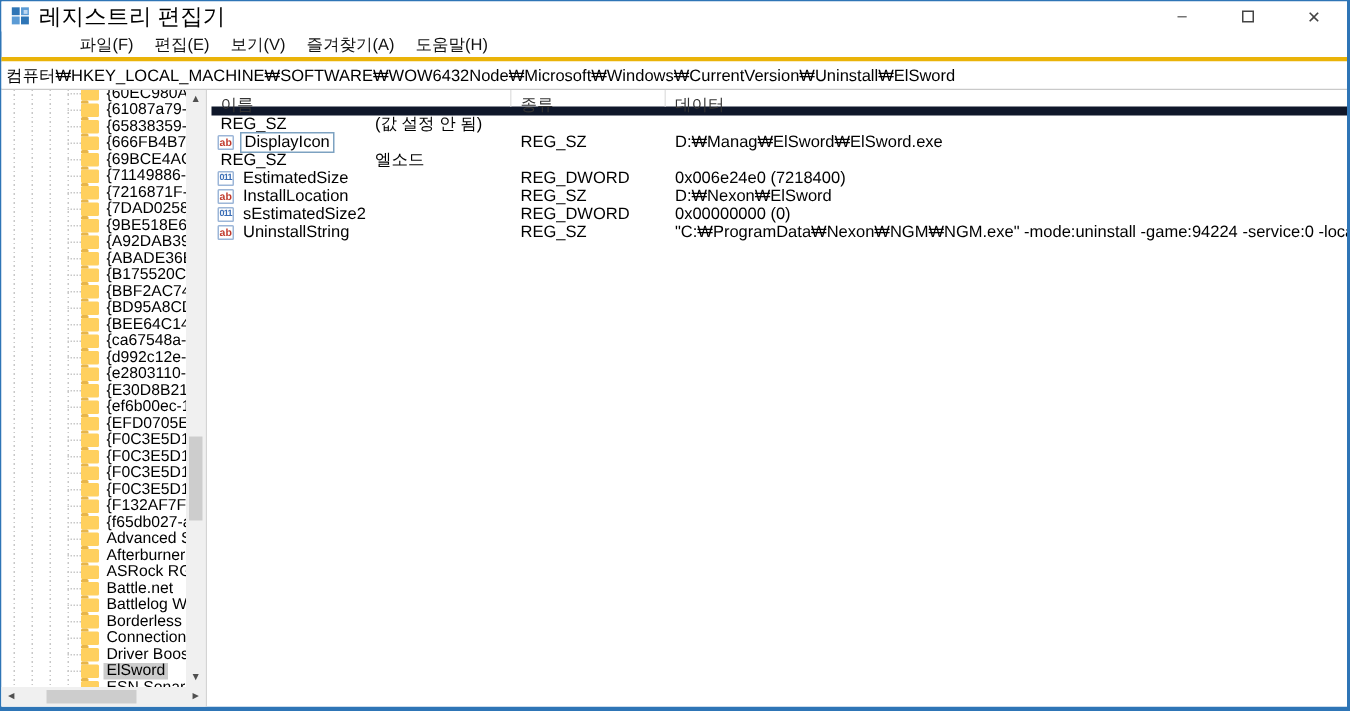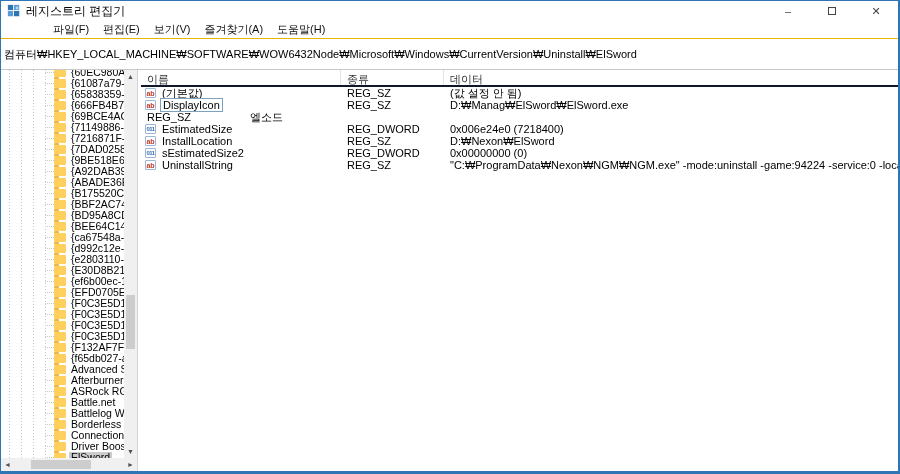--- a/index.html
+++ b/index.html
@@ -5,32 +5,32 @@
   * { margin:0; padding:0; box-sizing:border-box; }
   html,body { width:900px; height:474px; overflow:hidden; }
   body { font-family:"Liberation Sans","DejaVu Sans",sans-serif; font-size:11px; color:#1a1a1a; background:#fff; }
 
   .window { width:900px; height:474px; border:1px solid #2e75b6; border-bottom-width:3px; border-right-width:2px;
             display:flex; flex-direction:column; background:#fff; }
 
   
   .titlebar { height:20px; display:flex; align-items:center; background:#fff; flex:0 0 auto; }
   .app-icon { width:14px; height:14px; margin:0 5px 0 6px; flex:0 0 auto; }
-  .title-text { font-size:12px; color:#000; }
+  .title-text { font-size:15px; color:#000; }
   .caption-buttons { margin-left:auto; display:flex; height:100%; }
   .cap-btn { width:44px; height:100%; display:flex; align-items:center; justify-content:center;
              color:#444; font-size:11px; cursor:default; }
   .cap-btn .maxbox { width:8px; height:8px; border:1px solid #444; display:block; }
 
   
   .menubar { height:17px; display:flex; align-items:center; padding-left:5px; background:#fff; flex:0 0 auto;margin-left:40px; }
   .menu-item { padding:1px 7px; font-size:11px; color:#111; }
 
   
-  .addressbar { height:32px; flex:0 0 auto; border-top:1px solid #eab308; border-bottom:1px solid #c9c9c9; }
+  .addressbar { height:22px; flex:0 0 auto; border-top:3px solid #eab308; border-bottom:1px solid #c9c9c9; }
   .addressbar input { width:100%; height:100%; border:0; outline:0; font:11px "Liberation Sans","DejaVu Sans",sans-serif;
                       padding:0 3px; color:#000; background:#fff; }
 
   
   .main { flex:1 1 auto; display:flex; min-height:0; }
   .tree-pane { width:137px; flex:0 0 auto; position:relative; border-right:1px solid #d4d4d4; background:#fff; }
   .tree-view { position:absolute; left:0; top:0; right:13px; bottom:13px; overflow:hidden; }
   .tree-inner { margin-top:-3px; position:relative; }
   .guides { position:absolute; top:0; bottom:0; left:0; width:56px; pointer-events:none; }
   .guide { position:absolute; top:0; bottom:0; width:1px;
@@ -47,21 +47,21 @@
   .vscroll { position:absolute; top:0; right:0; bottom:13px; width:13px; background:#f0f0f0;
              display:flex; flex-direction:column; align-items:center; justify-content:space-between; }
   .hscroll { position:absolute; left:0; right:0; bottom:0; height:13px; background:#f0f0f0;
              display:flex; align-items:center; justify-content:space-between; }
   .sb-arrow { font-size:7px; color:#505050; line-height:13px; width:13px; text-align:center; flex:0 0 auto; }
   .vthumb { position:absolute; left:2px; width:9px; top:58%; height:14%; background:#cdcdcd; }
   .hthumb { position:absolute; left:30px; width:60px; top:2px; height:9px; background:#cdcdcd; }
 
   
   .list-pane { flex:1 1 auto; min-width:0; display:flex; flex-direction:column; background:#fff; padding-left:3px; }
-  .list-header { height:17px; flex:0 0 auto; display:flex; border-bottom:2px solid #0f172a; }
+  .list-header { height:17px; flex:0 0 auto; display:flex; border-bottom:6px solid #0f172a; }
   .hcell { padding:2px 4px 0 6px; font-size:11px; color:#333; border-right:1px solid #e4e4e4; }
   .hcell.c-name { width:200px; flex:0 0 auto; }
   .hcell.c-type { width:103px; flex:0 0 auto; }
   .hcell.c-data { flex:1 1 auto; border-right:0; }
   .lrow { height:12px; display:flex; align-items:center; white-space:nowrap; }
   .cell { overflow:hidden; font-size:11px; line-height:12px; color:#000; }
   .cell.c-name { width:200px; flex:0 0 auto; display:flex; align-items:center; padding-left:4px; }
   .cell.c-type { width:103px; flex:0 0 auto; padding-left:6px; }
   .cell.c-data { flex:1 1 auto; padding-left:6px; }
   .vicon { width:11px; height:10px; flex:0 0 auto; margin-right:4px; display:flex; align-items:center; justify-content:center;
@@ -317,24 +317,20 @@
     </div>
 
     <div class="list-pane">
       <div class="list-header">
         <div class="hcell c-name">이름</div>
         <div class="hcell c-type">종류</div>
         <div class="hcell c-data">데이터</div>
       </div>
       <div id="rows">
           <div class="lrow">
-            <span class="cell c-name">
-              <span class="vicon str">ab</span>
-              <span class="nlabel">(기본값)</span>
-            </span>
             <span class="cell c-type">REG_SZ</span>
             <span class="cell c-data">(값 설정 안 됨)</span>
           </div>
           <div class="lrow">
             <span class="cell c-name">
               <span class="vicon str">ab</span>
               <span class="nlabel focused">DisplayIcon</span>
             </span>
             <span class="cell c-type">REG_SZ</span>
             <span class="cell c-data">D:₩Manag₩ElSword₩ElSword.exe</span>

